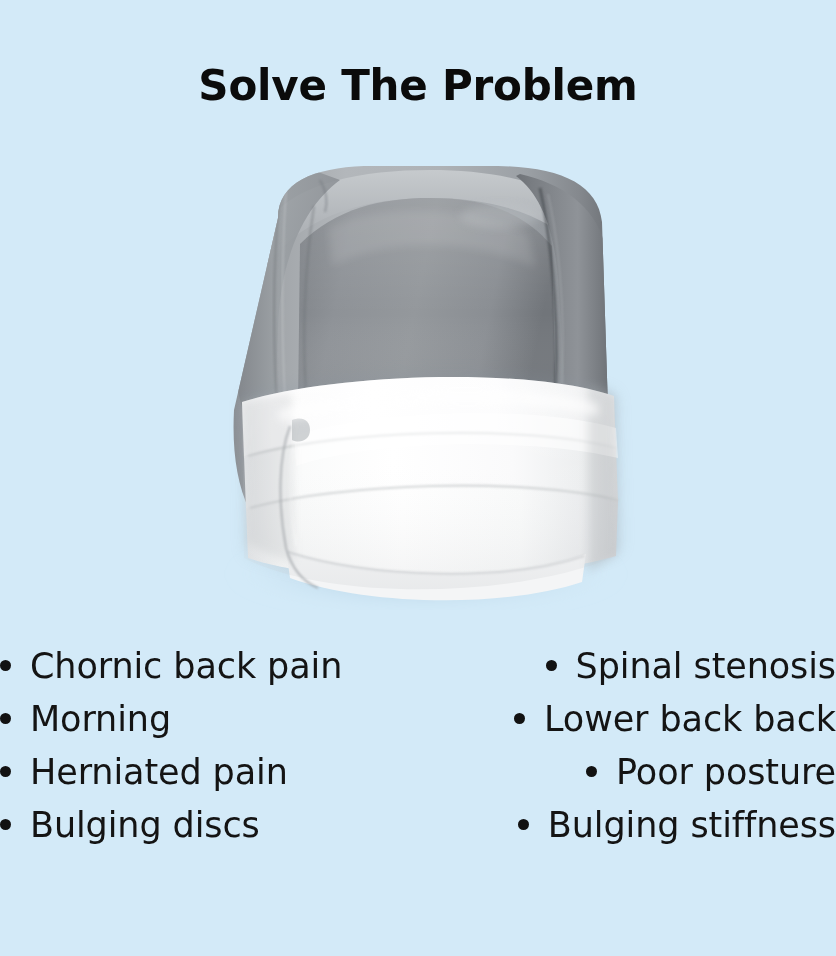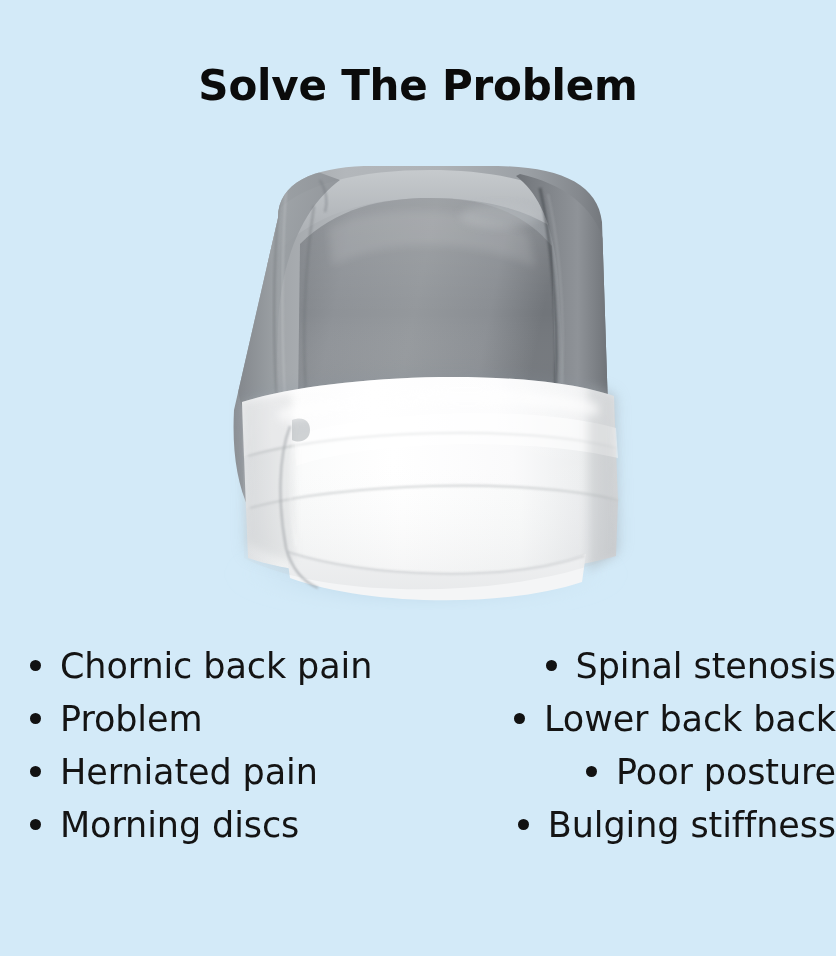--- a/index.html
+++ b/index.html
@@ -63,21 +63,20 @@
     display: flex;
     flex-direction: row;
   }
   .issues-col {
     display: flex;
     flex-direction: column;
     justify-content: flex-start;
   }
   .issues-col.left {
     width: 430px;
-    padding-left: 30px;
     box-sizing: border-box;
   }
   .issues-col.right {
     width: 406px;
     padding-left: 17px;
     box-sizing: border-box;
     align-items: flex-end;
   }
   .issue-item {
     display: flex;
@@ -367,29 +366,29 @@
 
   <div class="issues">
 
     <div class="issues-col left">
       <div class="issue-item">
         <span class="issue-bullet"></span>
         <span class="issue-label">Chornic back pain</span>
       </div>
       <div class="issue-item">
         <span class="issue-bullet"></span>
-        <span class="issue-label">Problem</span>
+        <span class="issue-label">Morning</span>
       </div>
       <div class="issue-item">
         <span class="issue-bullet"></span>
         <span class="issue-label">Herniated pain</span>
       </div>
       <div class="issue-item">
         <span class="issue-bullet"></span>
-        <span class="issue-label">Morning discs</span>
+        <span class="issue-label">Bulging discs</span>
       </div>
     </div>
 
     <div class="issues-col right">
       <div class="issue-item">
         <span class="issue-bullet"></span>
         <span class="issue-label">Spinal stenosis</span>
       </div>
       <div class="issue-item">
         <span class="issue-bullet"></span>

